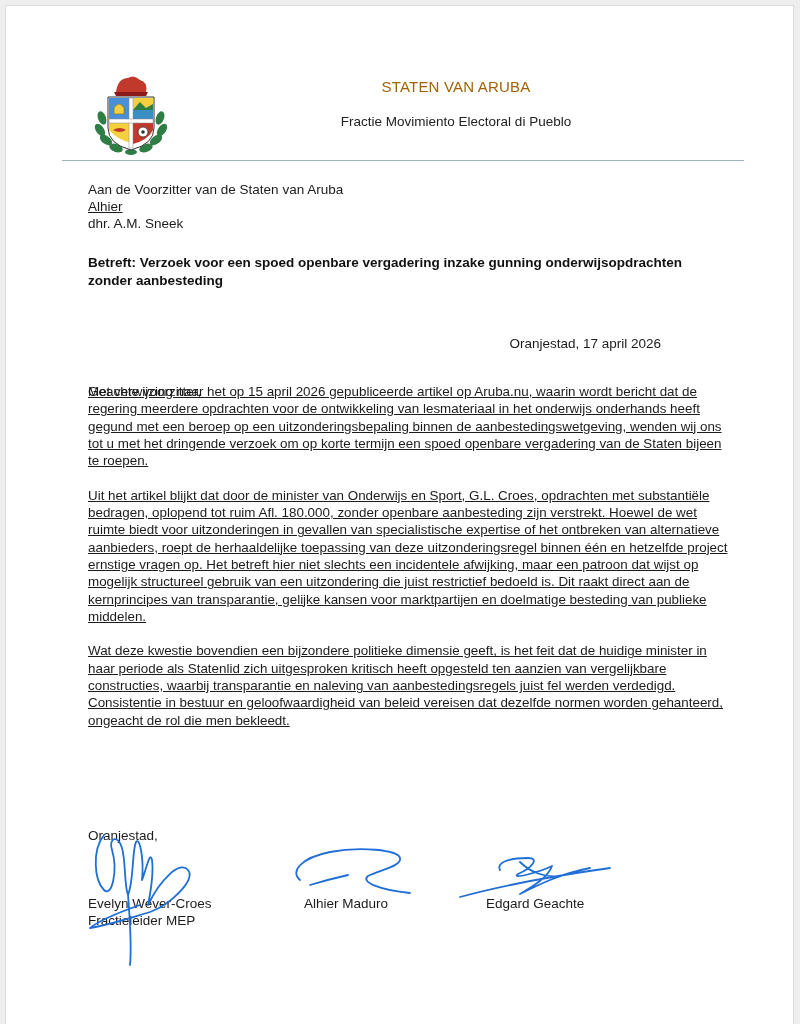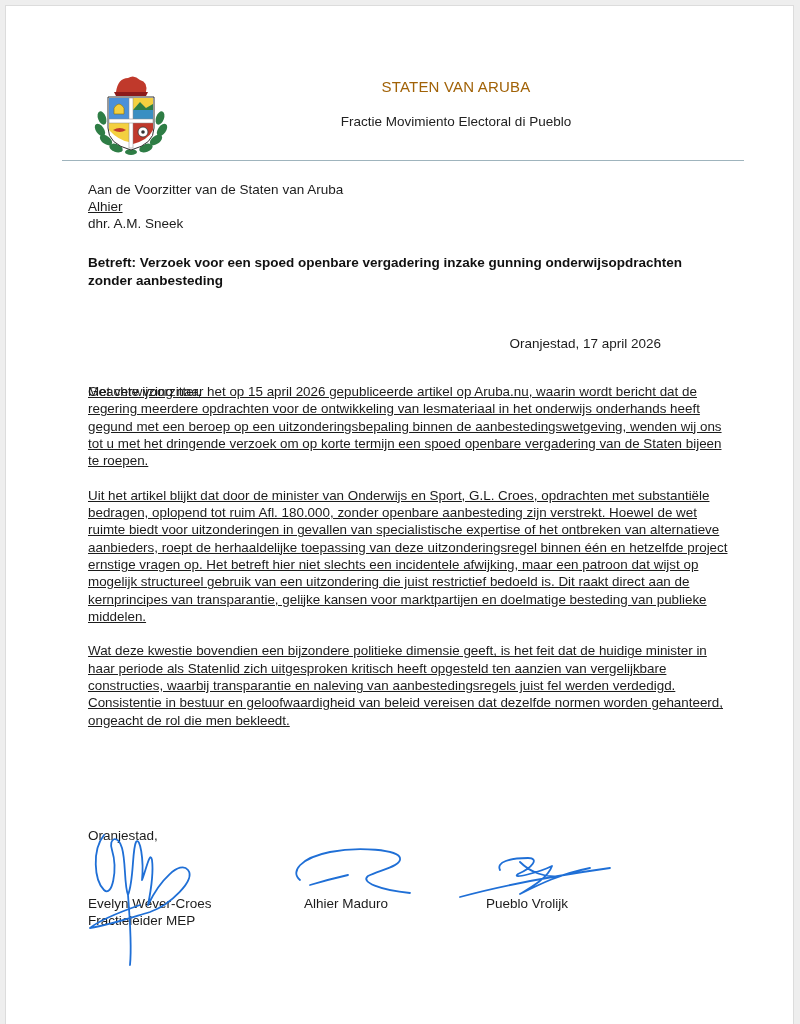--- a/index.html
+++ b/index.html
@@ -192,21 +192,21 @@
   <div class="closing">Oranjestad,</div>
 
   <div class="signatory sig1">
     <div>Evelyn Wever-Croes</div>
     <div>Fractieleider MEP</div>
   </div>
   <div class="signatory sig2">
     <div>Alhier Maduro</div>
   </div>
   <div class="signatory sig3">
-    <div>Pueblo Vrolijk</div>
+    <div>Edgard Geachte</div>
   </div>
 </div>
 
 <svg class="signature-svg" viewBox="0 0 800 1024">
   <g fill="none" stroke="#1f6fd6" stroke-width="1.8" stroke-linecap="round" stroke-linejoin="round">
     <path d="M104 835 C92 850 94 880 104 890 C112 898 118 870 112 850 C108 838 118 834 122 848 C126 862 124 885 128 895 C134 880 132 850 136 842 C140 836 144 860 142 880 C146 870 150 850 152 860 C154 875 150 895 148 905 C160 880 180 860 188 870 C196 880 170 905 150 912 C130 918 110 925 90 928 C100 920 120 912 140 905 M128 895 C130 920 132 945 130 965"></path>
     <path d="M300 880 C290 872 300 858 330 852 C360 846 398 850 400 858 C402 866 380 870 368 876 C360 882 380 890 410 893 M310 885 C320 882 335 878 348 875"></path>
     <path d="M460 897 C500 886 560 875 610 868 M500 870 C496 862 510 858 528 858 C540 858 532 868 518 874 C510 880 540 872 552 866 C548 878 530 888 520 894 C540 884 560 874 590 868 M520 862 C530 872 545 878 560 876"></path>
   </g>
 </svg>

